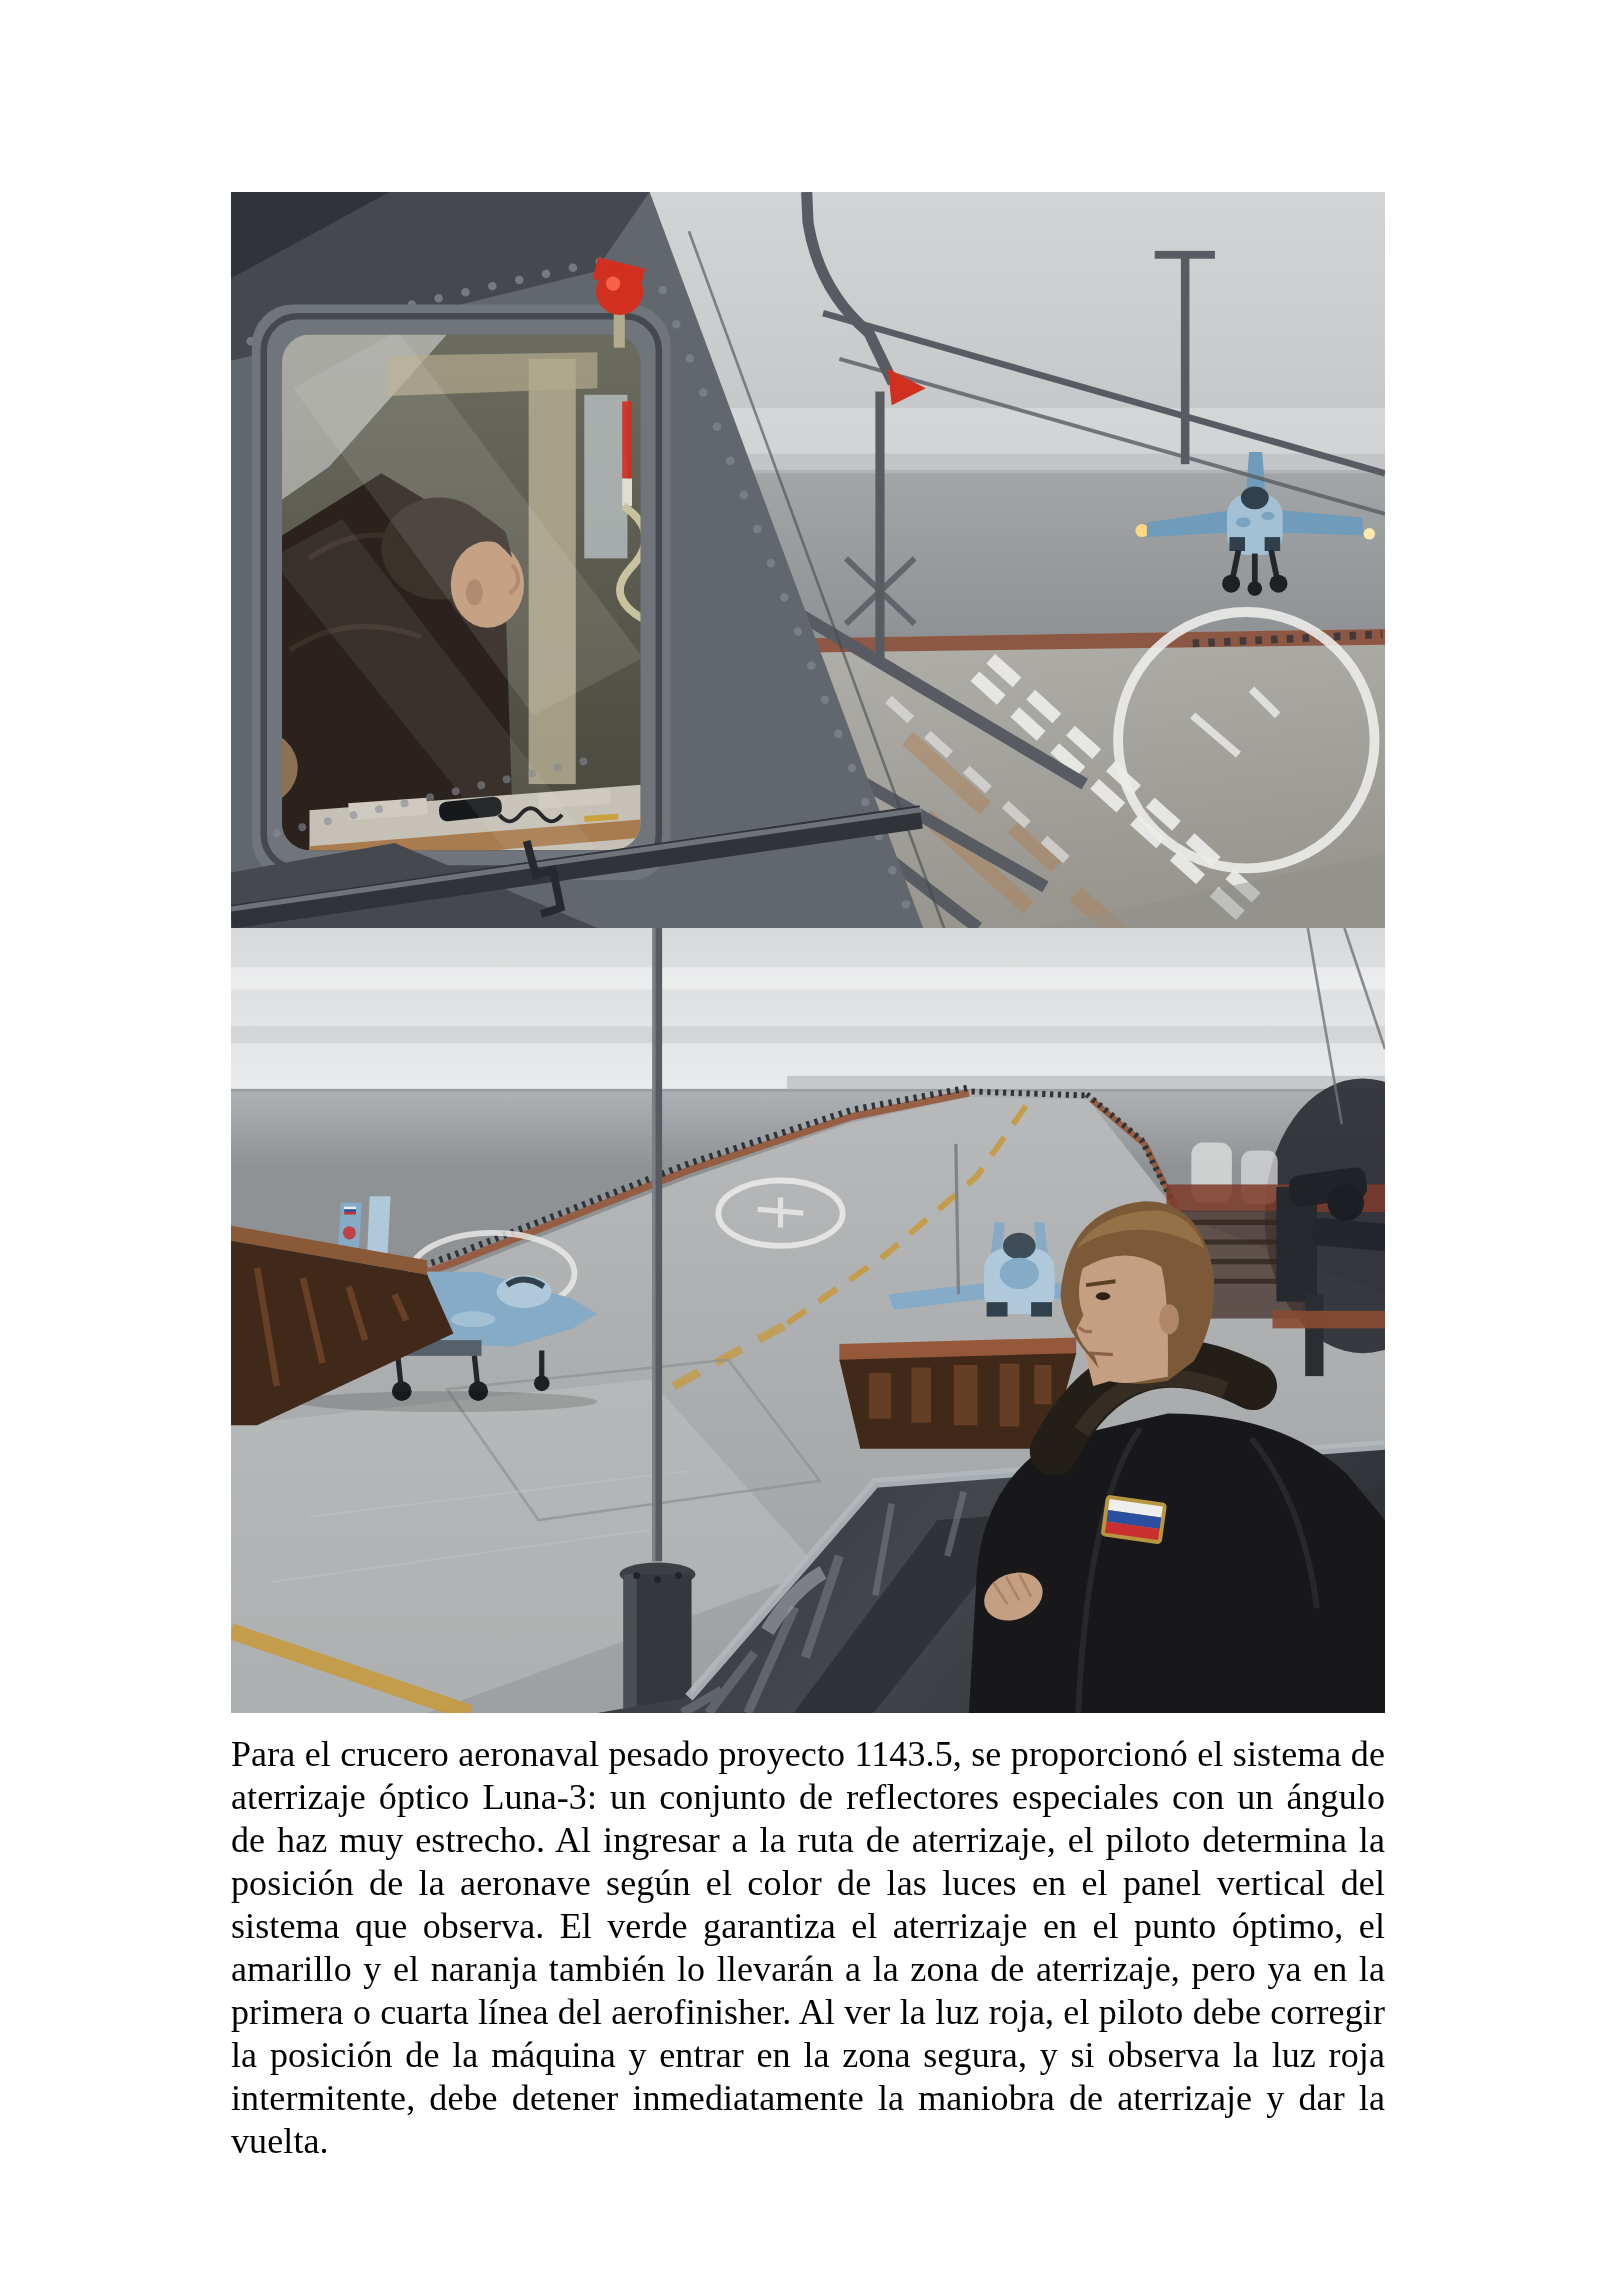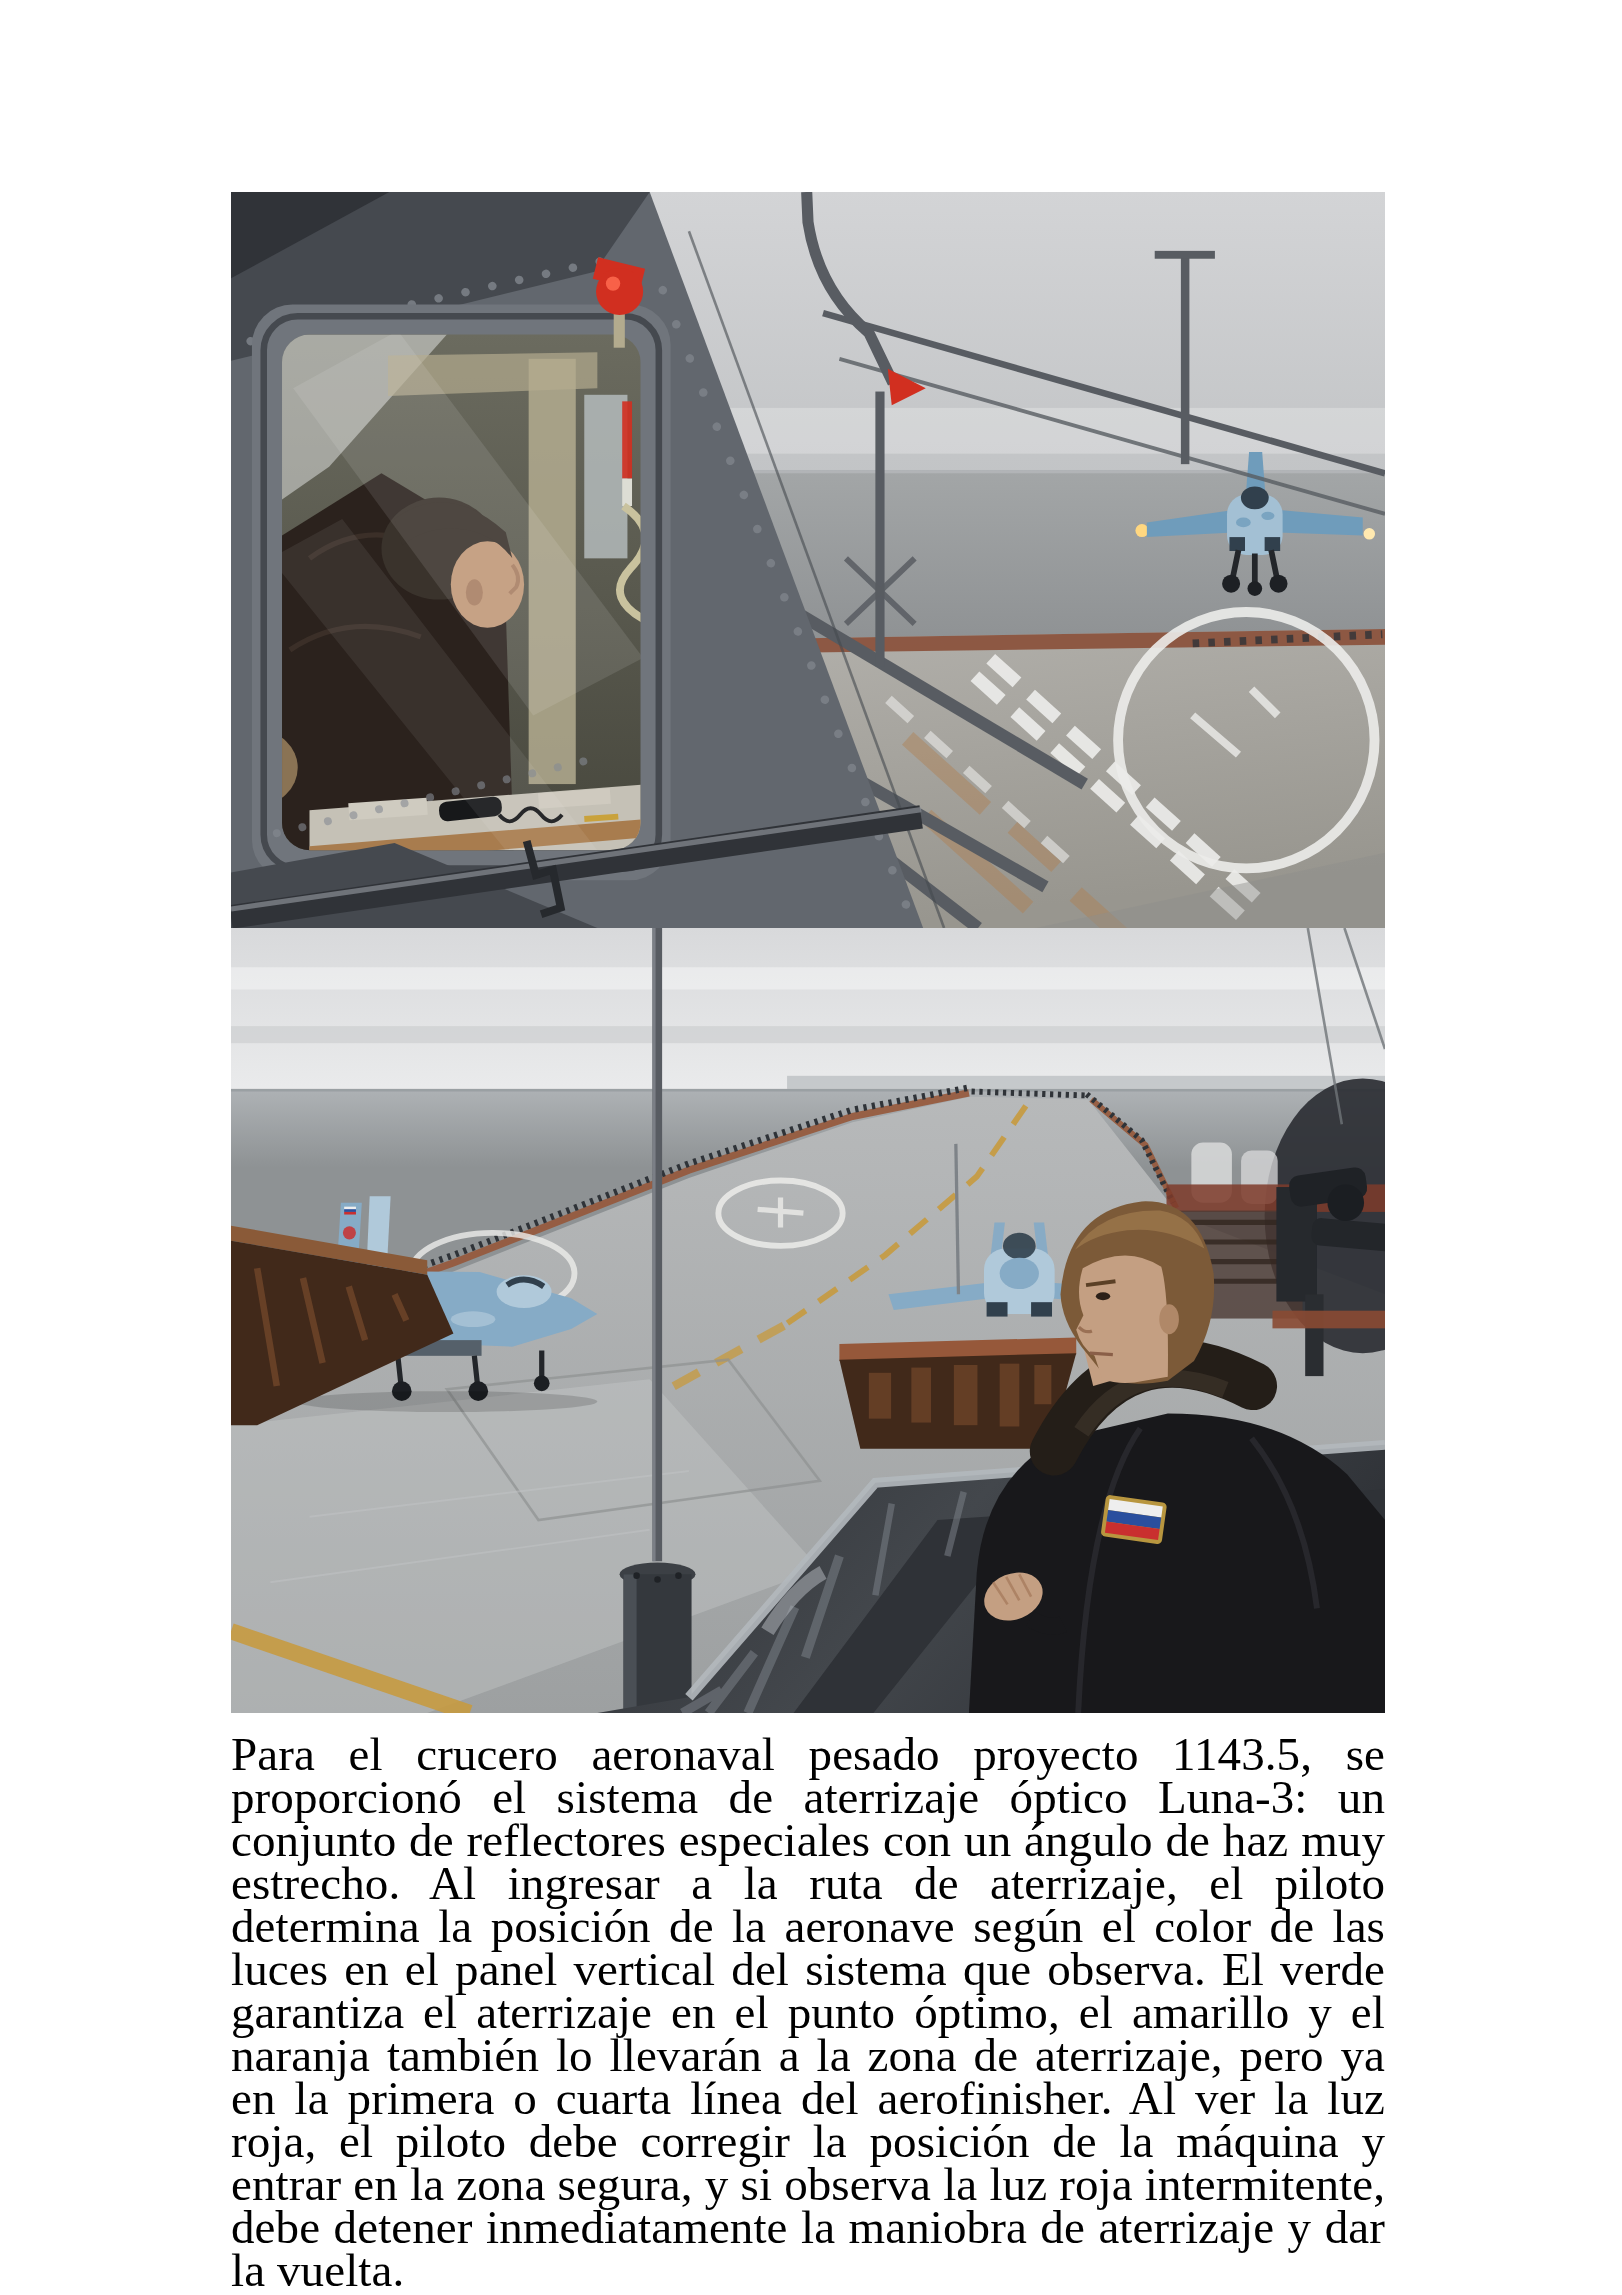--- a/index.html
+++ b/index.html
@@ -10,21 +10,21 @@
     font-family:"Liberation Serif","DejaVu Serif",serif;
     overflow:hidden;
   }
   .photo-stack{position:absolute;left:231px;top:192px;width:1154px;}
   .photo{display:block;width:1154px;overflow:hidden;}
   .photo svg{display:block;width:100%;height:100%;}
   .photo-top{height:736px;}
   .photo-bottom{height:785px;}
   .body-text{
     position:absolute;left:231px;top:1733px;width:1154px;
-    font-size:47px;line-height:43px;color:var(--ink,#000000);
+    font-size:36px;line-height:43px;color:var(--ink,#000000);
     text-align:justify;text-justify:inter-word;
     letter-spacing:0.1px;
   }
 </style>
 </head>
 <body>
 
 <div class="page">
 
   <div class="photo-stack">

